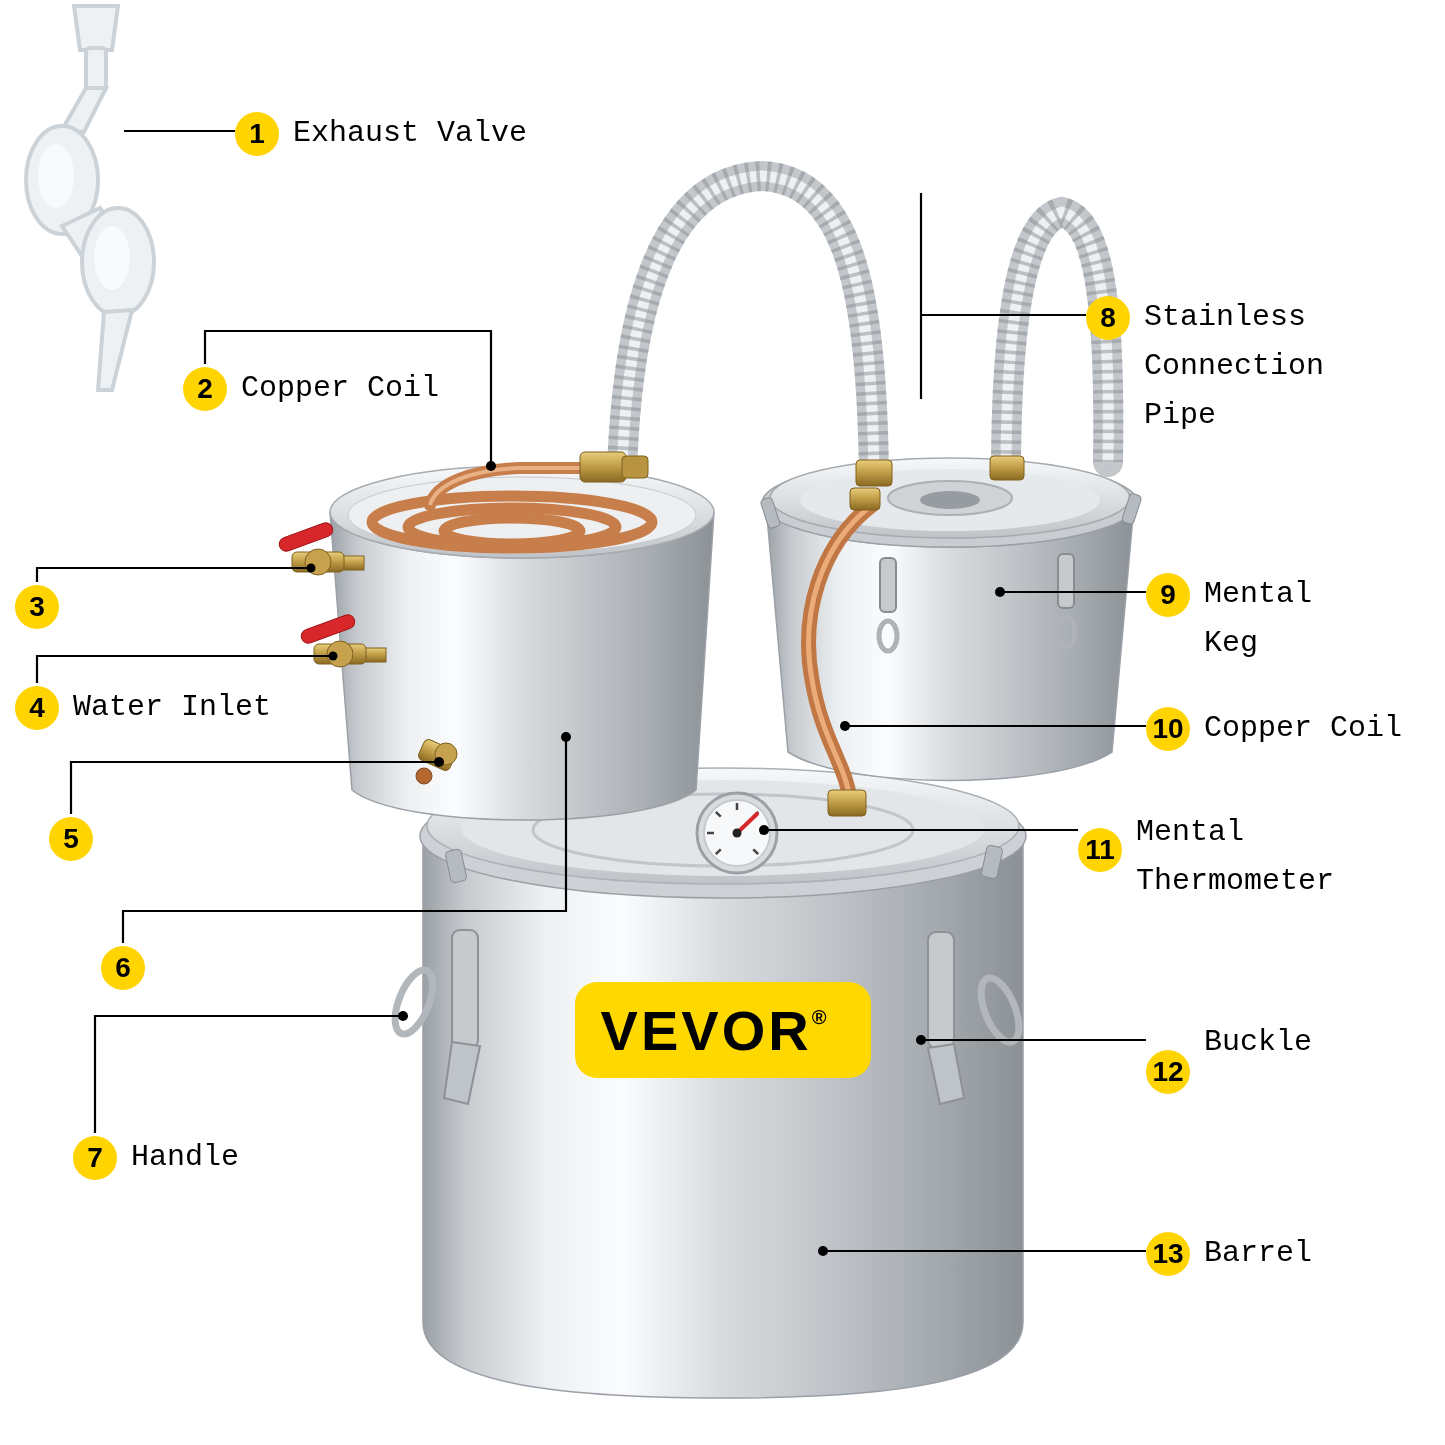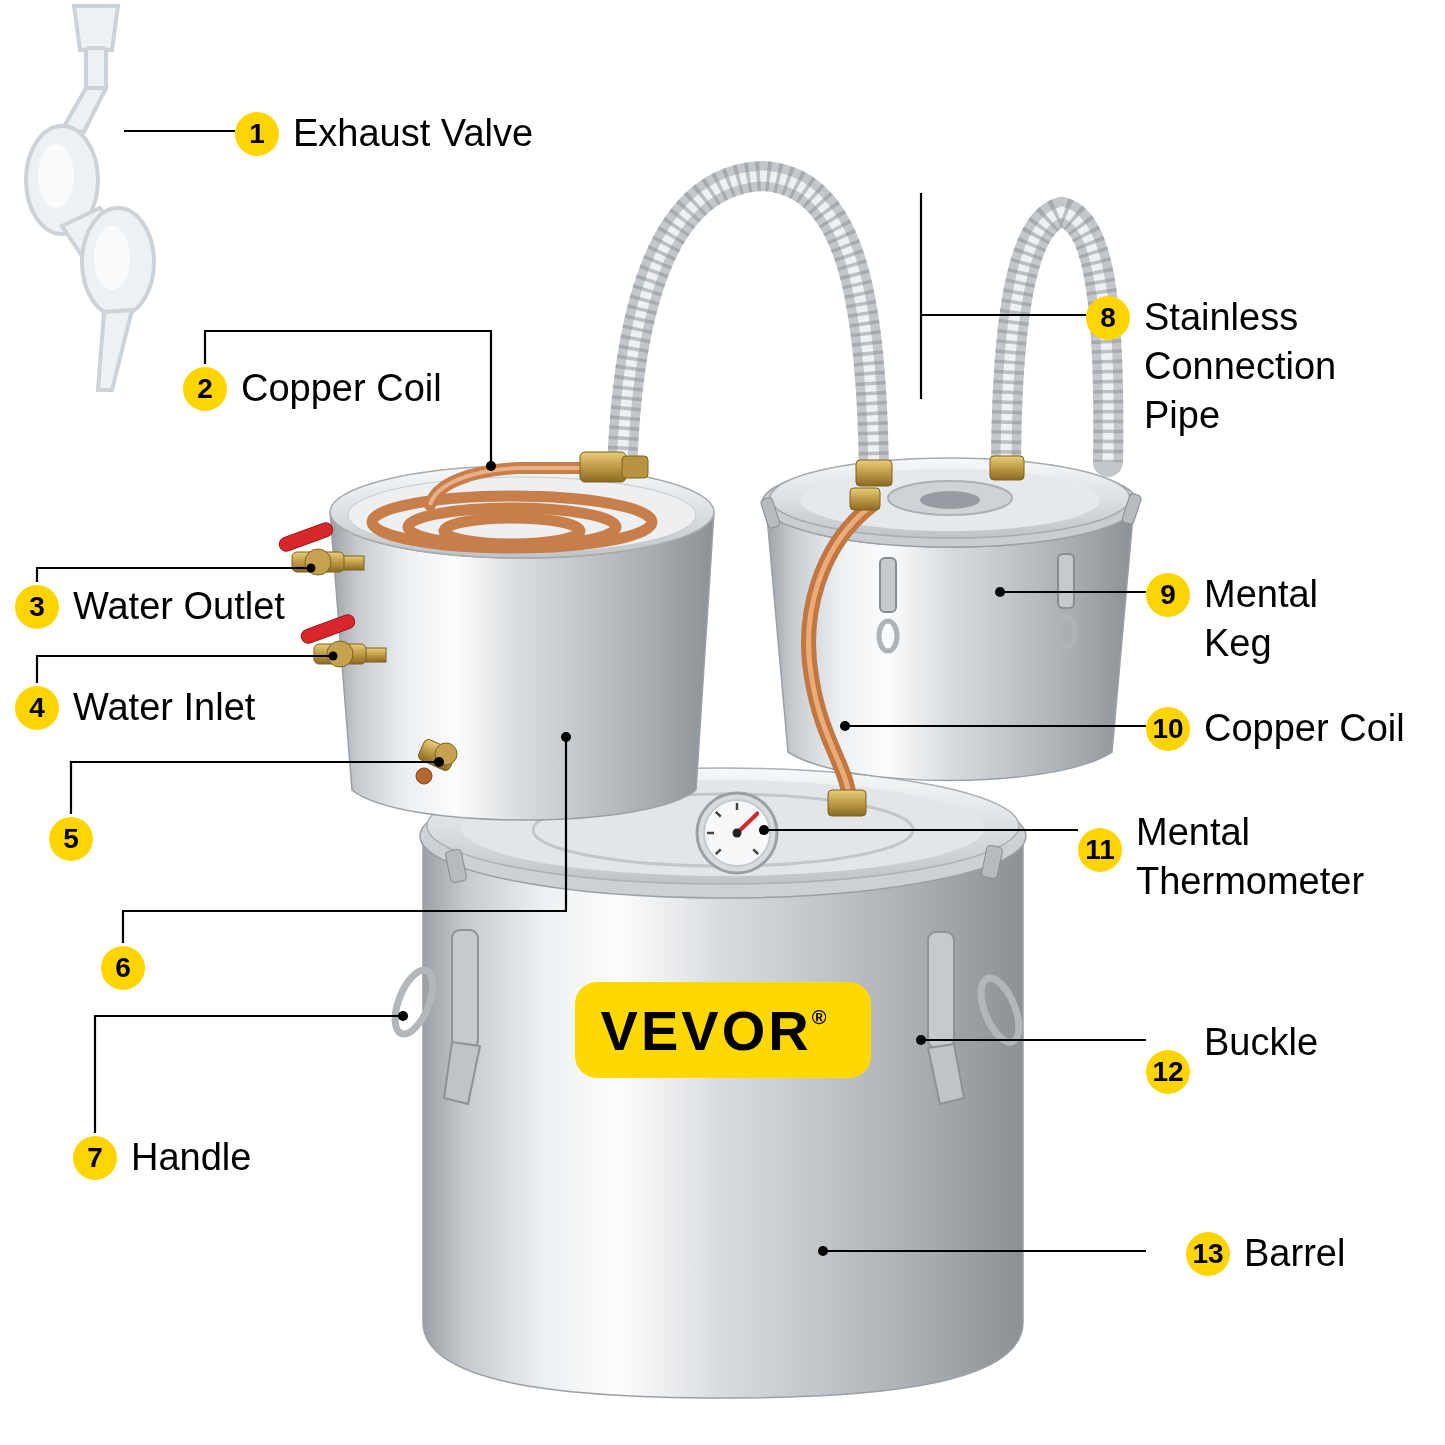--- a/index.html
+++ b/index.html
@@ -2,21 +2,21 @@
 <html><head>
 <meta charset="utf-8">
 <style>
   html,body{margin:0;padding:0;background:#fff;}
   .stage{position:relative;width:1445px;height:1445px;background:#ffffff;overflow:hidden;
          font-family:"Liberation Sans",sans-serif;}
   .art{position:absolute;left:0;top:0;width:1445px;height:1445px;}
   .callout{position:absolute;display:flex;align-items:flex-start;gap:14px;color:#000;}
   .badge{flex:0 0 44px;width:44px;height:44px;border-radius:50%;display:flex;align-items:center;
          justify-content:center;font-weight:700;font-size:28px;margin-top:3px;color:#000;}
-  .txt{font-size:38px;line-height:49px;font-weight:500;white-space:pre-line;}
+  .txt{font-size:30px;line-height:49px;font-weight:500;white-space:pre-line;font-family:Liberation Mono, monospace;}
   svg text{font-family:"Liberation Sans",sans-serif;}
 </style>
 </head>
 <body>
 
 <div class="stage">
 
 <svg class="art" viewBox="0 0 1445 1445">
   <defs>
     <linearGradient id="gCyl" x1="0" y1="0" x2="1" y2="0">
@@ -187,21 +187,20 @@
 <div class="callout" style="left:235px;top:109px">
   <span class="badge" style="background: rgb(255, 212, 0);">1</span>
   <span class="txt">Exhaust Valve</span>
 </div>
 <div class="callout" style="left:183px;top:364px">
   <span class="badge" style="background: rgb(255, 212, 0);">2</span>
   <span class="txt">Copper Coil</span>
 </div>
 <div class="callout" style="left:15px;top:582px">
   <span class="badge" style="background: rgb(255, 212, 0);">3</span>
-  <span class="txt">Water Outlet</span>
 </div>
 <div class="callout" style="left:15px;top:683px">
   <span class="badge" style="background: rgb(255, 212, 0);">4</span>
   <span class="txt">Water Inlet</span>
 </div>
 <div class="callout" style="left:49px;top:814px">
   <span class="badge" style="background: rgb(255, 212, 0);">5</span>
 </div>
 <div class="callout" style="left:101px;top:943px">
   <span class="badge" style="background: rgb(255, 212, 0);">6</span>
@@ -228,17 +227,17 @@
 <div class="callout" style="left:1078px;top:808px">
   <span class="badge" style="background: rgb(255, 212, 0); margin-top: 20px;">11</span>
   <span class="txt">Mental
 Thermometer</span>
 </div>
 <div class="callout" style="left:1146px;top:1018px">
   <span class="badge" style="background: rgb(255, 212, 0); margin-top: 32px;">12</span>
   <span class="txt">Buckle</span>
 </div>
 <div class="callout" style="left:1146px;top:1229px">
-  <span class="badge" style="background: rgb(255, 212, 0); margin-left: 40px;">13</span>
+  <span class="badge" style="background: rgb(255, 212, 0);">13</span>
   <span class="txt">Barrel</span>
 </div>
 
 </div>
 
 </body></html>

